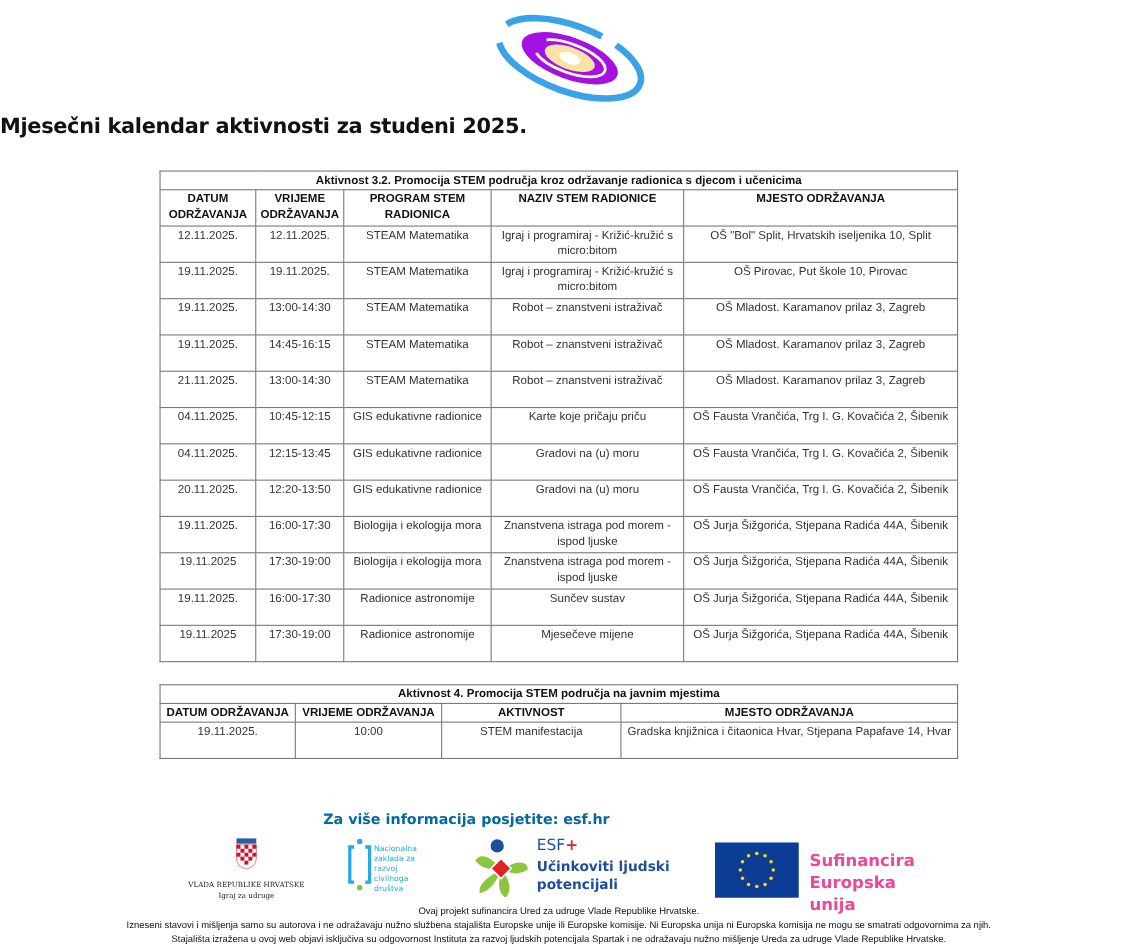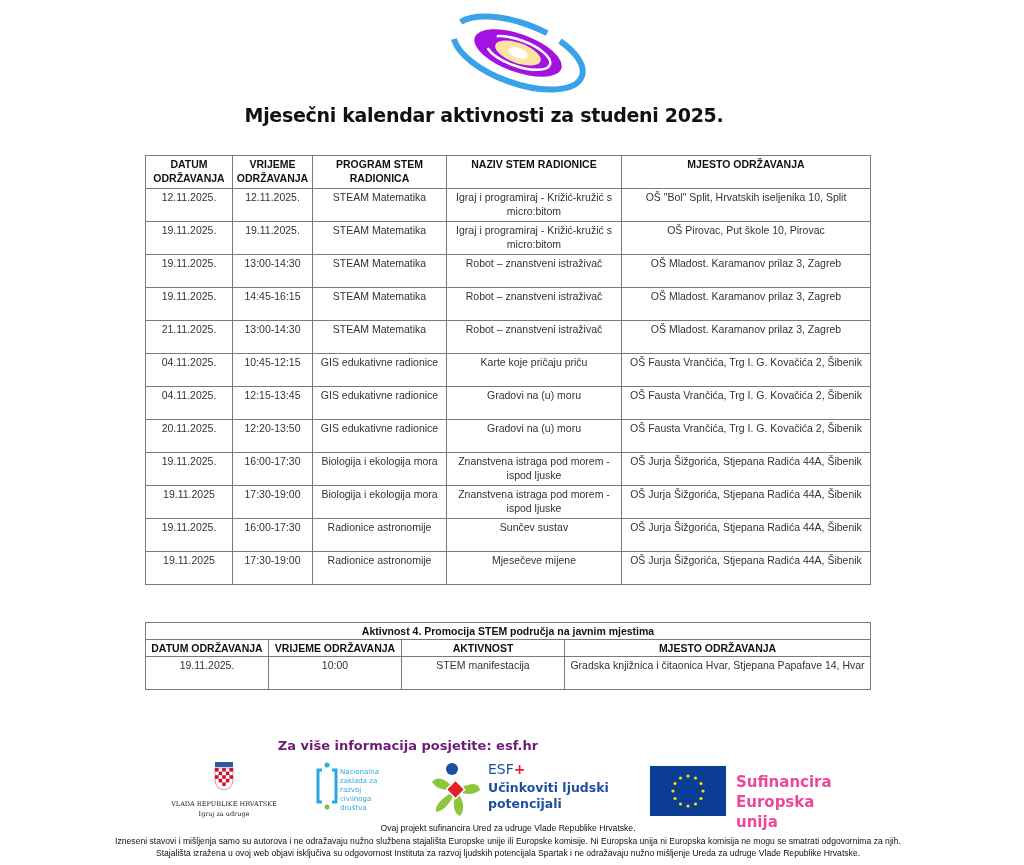--- a/index.html
+++ b/index.html
@@ -1,32 +1,32 @@
 <!DOCTYPE html>
 <html><head>
 <meta charset="utf-8">
 <style>
   html, body { margin: 0; padding: 0; background: #ffffff; }
   body { width: 1024px; height: 865px; position: relative; overflow: hidden;
          font-family: "DejaVu Sans", sans-serif; color: #222; }
   .logo { position: absolute; left: 443px; top: 8px; width: 150px; height: 90px; }
-  .title { position: absolute; left: 0; width: 968px; top: 104px; text-align: center;
+  .title { position: absolute; left: 0; width: 968px; top: 104px; text-align: left;
            font-family: "DejaVu Sans", sans-serif; font-weight: bold; font-size: 19px; color: #111;
            letter-spacing: -0.3px; }
   table.cal { position: absolute; left: 145px; width: 725px; border-collapse: collapse;
               font-family: "Liberation Sans Narrow", "Liberation Sans", sans-serif; font-size: 10.5px; color: #333; table-layout: fixed; }
   table.cal td, table.cal th { border: 1px solid #7a7a7a; padding: 1px 3px; text-align: center; vertical-align: top; line-height: 14px; }
   table.cal th { font-weight: bold; color: #111; font-size: 10.5px; }
   table.cal th.caption { font-size: 10.5px; }
   #t1 { top: 155px; }
   #t1 tr.datarow td { height: 30px; }
   #t1 tr.hdr2 th { height: 30px; }
   #t2 { top: 622px; }
   #t2 tr.datarow td { height: 30px; }
-  .info { position: absolute; left: 0; width: 816px; top: 738px; text-align: center; font-size: 13px; color: #701a75; font-weight: bold; }
+  .info { position: absolute; left: 16px; width: 816px; top: 738px; text-align: center; font-size: 13px; color: #0369a1; font-weight: bold; }
   .footer-logos { position: absolute; top: 760px; left: 0; width: 1024px; height: 58px; }
   .gov { position: absolute; left: 168px; top: 0; width: 112px; text-align: center; }
   .gov .shield { width: 22px; height: 28px; margin: 2px auto 0; }
   .gov .l1 { font-family: "DejaVu Serif", serif; font-size: 6.5px; font-weight: normal; color: #222; margin-top: 6px; }
   .gov .l2 { font-family: "DejaVu Serif", serif; font-size: 6.5px; color: #222; margin-top: 2px; }
   .nzrcd { position: absolute; left: 313px; top: 0; width: 90px; height: 58px; }
   .nzrcd .txt { position: absolute; left: 27px; top: 8px; font-size: 7px; line-height: 9px; color: #2aa8e0; }
   .esf { position: absolute; left: 428px; top: 0; width: 190px; height: 58px; }
   .esf .t1 { position: absolute; left: 60px; top: 1px; font-size: 14px; color: #1d4f9c; }
   .esf .t1 span { color: #e3202a; font-weight: bold; }
@@ -55,20 +55,23 @@
 
 <table class="cal" id="t1">
   <colgroup>
       <col style="width:87px">
       <col style="width:80px">
       <col style="width:134px">
       <col style="width:175px">
       <col style="width:249px">
     </colgroup>
   <thead>
+    <tr>
+        <th class="caption" colspan="5">Aktivnost 3.2. Promocija STEM područja kroz održavanje radionica s djecom i učenicima</th>
+      </tr>
     <tr class="hdr2">
       <th>DATUM ODRŽAVANJA</th>
       <th>VRIJEME ODRŽAVANJA</th>
       <th>PROGRAM STEM RADIONICA</th>
       <th>NAZIV STEM RADIONICE</th>
       <th>MJESTO ODRŽAVANJA</th>
     </tr>
   </thead>
   <tbody id="t1body">
       <tr class="datarow">

